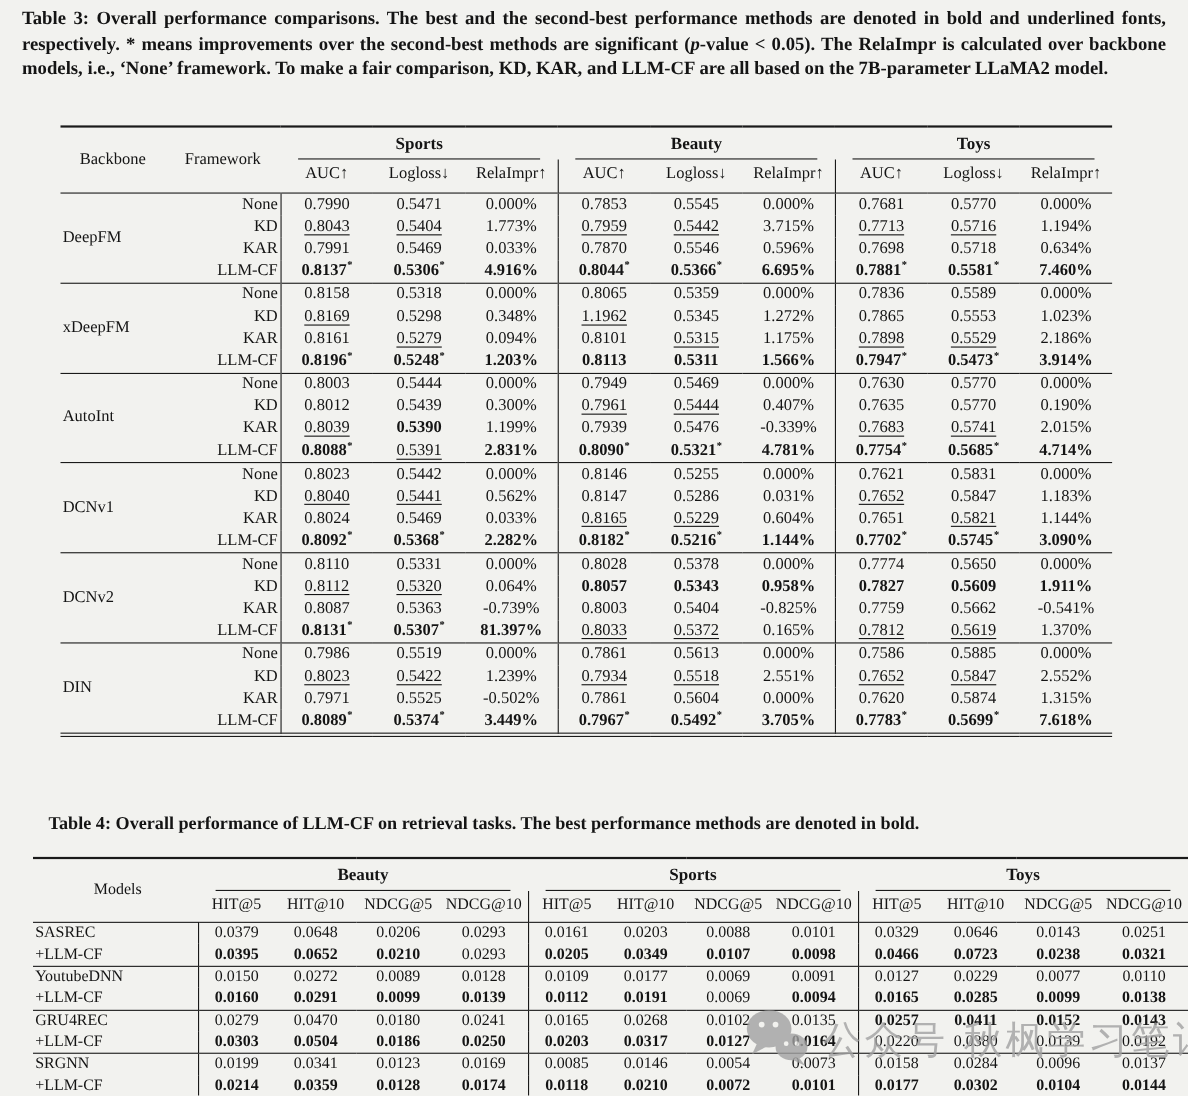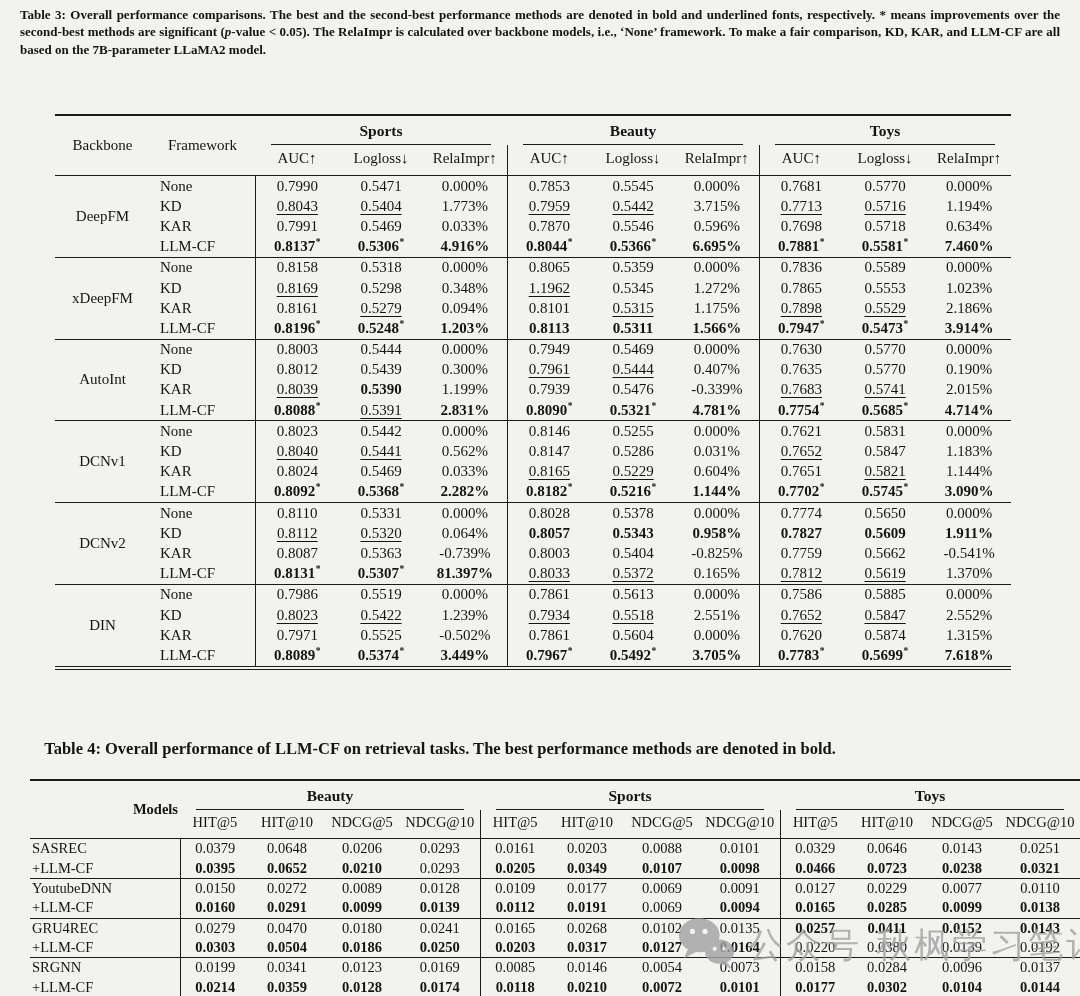--- a/index.html
+++ b/index.html
@@ -3,21 +3,21 @@
 <meta charset="utf-8">
 <title>Document</title>
 <style>
   html,body{margin:0;padding:0;}
   body{
     width:1080px;height:996px;position:relative;overflow:hidden;
     background:#f2f2ef;color:#141414;
     font-family:"Liberation Serif","DejaVu Serif",serif;
   }
   .caption{position:absolute;font-weight:bold;}
-  #cap3{left:20px;top:6px;width:1040px;font-size:13px;line-height:1.33;text-align:justify;}
+  #cap3{left:20px;top:6px;width:1040px;font-size:17px;line-height:1.33;text-align:justify;}
   #cap4{left:0;top:739px;width:880px;font-size:16.5px;text-align:center;}
 
   table{border-collapse:collapse;table-layout:fixed;}
   #table3{position:absolute;left:55px;top:114px;width:950px;font-size:15px;
     border-top:2.2px solid #1a1a1a;border-bottom:4px double #1a1a1a;}
   #table4{position:absolute;left:30px;top:779px;width:1020px;font-size:14.5px;
     border-top:2.2px solid #1a1a1a;border-bottom:4px double #1a1a1a;}
 
   th,td{font-weight:normal;text-align:center;padding:1.6px 2px;white-space:nowrap;}
   thead{border-bottom:1.6px solid #1a1a1a;}
@@ -25,23 +25,23 @@
   #table4 tbody:not(:first-of-type){border-top:1.2px solid #1a1a1a;}
 
   th.group{padding:6px 0 0;margin-top:21px;}
   th.group .cmid{border-bottom:1.2px solid #1a1a1a;margin:0 16px;padding-bottom:4px;
     font-weight:bold;font-size:15.5px;}
   tr.metrics th{padding:5px 0 8px;margin-top:45px;}
   #table4 tr.metrics th{padding:4px 0 7px;}
 
   .gs{border-left:1.1px solid #1a1a1a;}
 
-  .backbone-cell{text-align:center;}
-  .framework-cell{text-align:left;padding-left:10px;}
-  .models-th{text-align:right;padding-left:6px;font-weight:bold;}
+  .backbone-cell{text-align:left;}
+  .framework-cell{text-align:right;padding-left:10px;}
+  .models-th{text-align:center;padding-left:6px;font-weight:normal;}
   .model-cell{text-align:left;padding-left:6px;}
 
   .b{font-weight:bold;}
   .u{text-decoration-line:underline;text-decoration-thickness:1.2px;text-underline-offset:2.8px;}
   sup{font-size:9.5px;line-height:0;vertical-align:super;margin-left:0.5px;}
 
   #table4 td{padding:1.2px 2px;}
 
   #watermark{position:absolute;left:676px;top:912px;height:66px;display:flex;align-items:center;
     gap:12px;color:#a2a2a2;opacity:0.8;z-index:9;pointer-events:none;}

